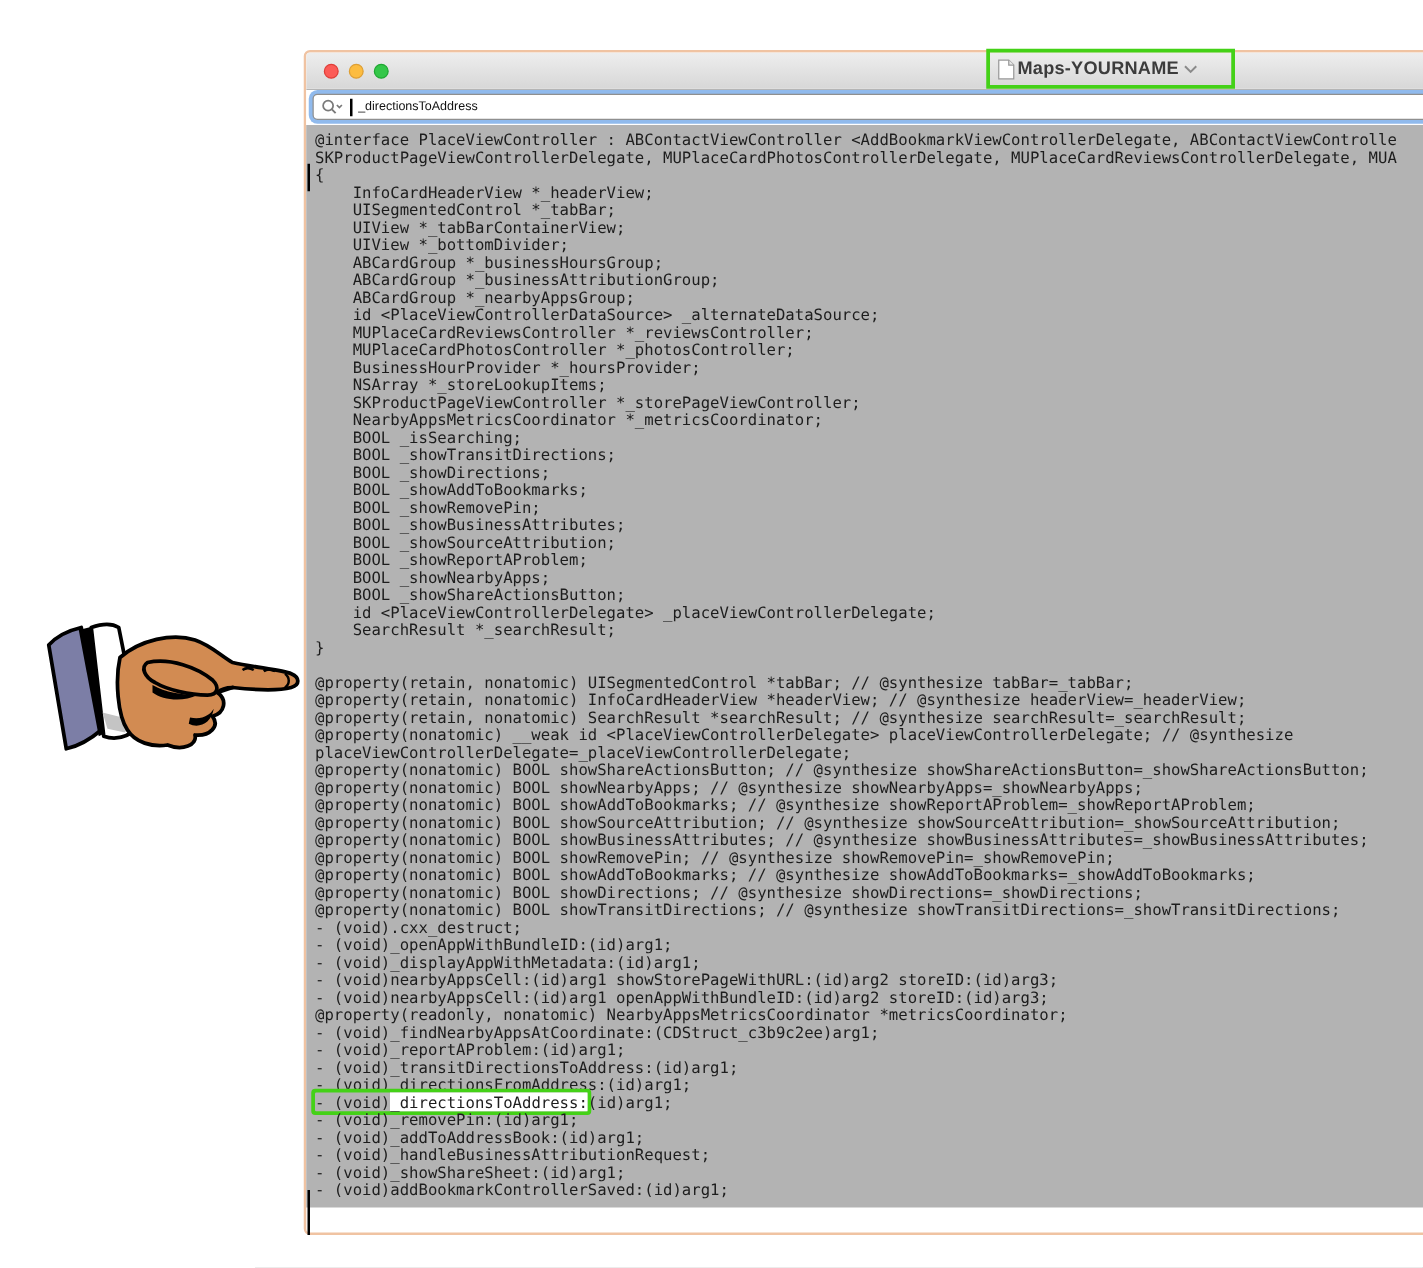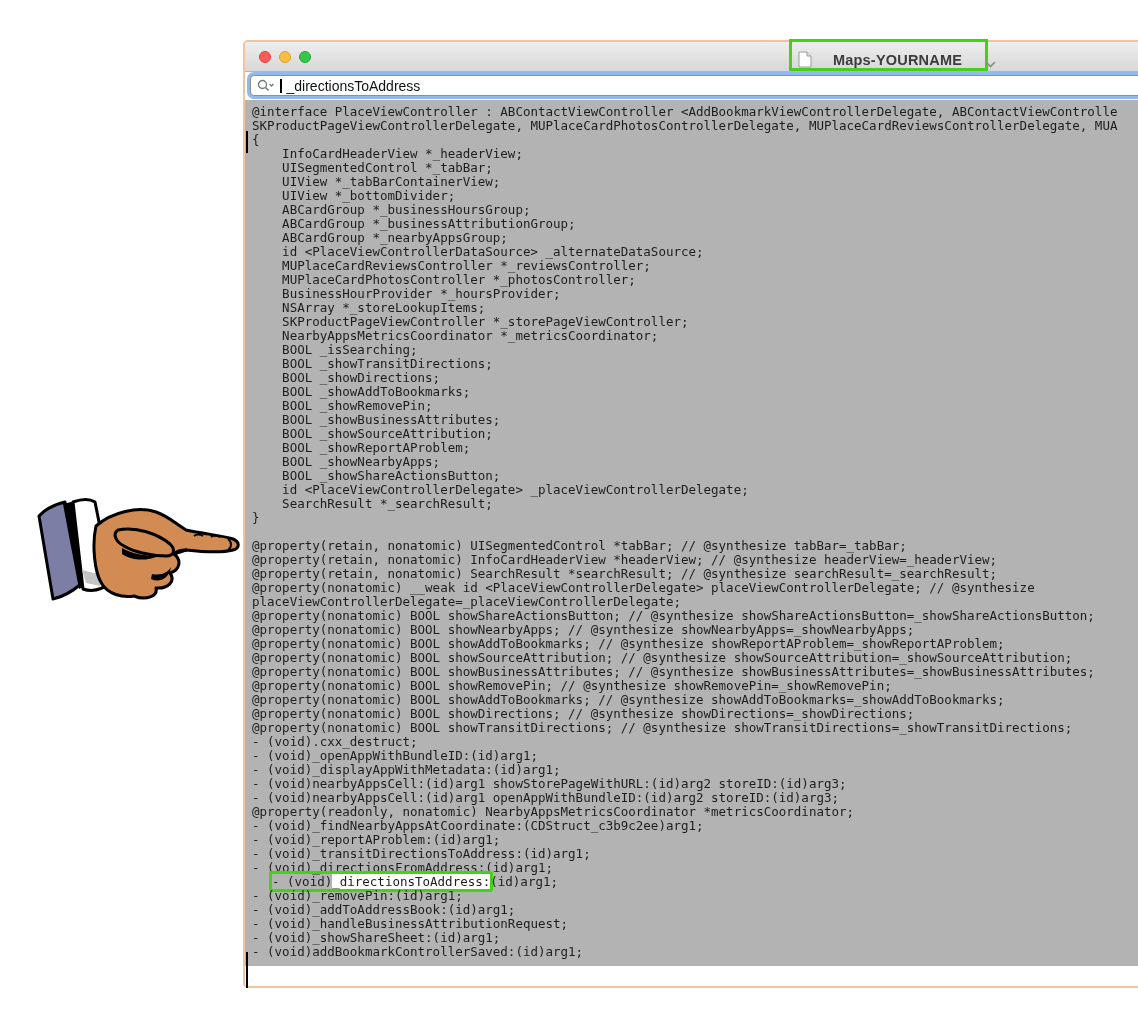--- a/index.html
+++ b/index.html
@@ -15,43 +15,43 @@
 
   .titlebar{position:relative;height:30px;background:linear-gradient(#eeeeee,#d7d7d7);
     border-bottom:1px solid #b5b5b5;border-radius:3px 3px 0 0;}
   .lights{position:absolute;left:14px;top:9px;display:flex;gap:8px;}
   .light{width:12px;height:12px;border-radius:50%;}
   .light.red{background:#fc5b57;border:1px solid #df3e38;}
   .light.yellow{background:#fcbc40;border:1px solid #de9f34;}
   .light.green{background:#34c749;border:1px solid #1fa832;}
 
   .title-box{position:absolute;left:544px;top:-3px;width:199px;height:32px;
-    border:3px solid #44d117;display:flex;align-items:flex-end;gap:21px;padding-left:6px;background:transparent;}
+    border:3px solid #44d117;display:flex;align-items:center;gap:2px;padding-left:6px;background:transparent;}
   .doc-icon{width:14px;height:17px;flex:0 0 auto;}
   .win-title{font-size:14.5px;font-weight:600;color:#3c3c3c;letter-spacing:.2px;white-space:nowrap;}
   .title-chev{margin-left:2px;flex:0 0 auto;}
 
   
   .find-bar{position:relative;height:28px;background:#fff;}
   .search-field{position:absolute;left:5px;top:3px;height:21px;width:calc(100% - 2px);
     background:#fff;border:1px solid #8f8f8f;border-radius:4px;
     box-shadow:0 0 0 3px rgba(116,169,232,.8);
     display:flex;align-items:center;gap:5px;padding-left:6px;}
-  .search-text{font-size:14px;color:#111;font-weight:500;white-space:pre;}
+  .search-text{font-size:10px;color:#111;font-weight:500;white-space:pre;}
   .caret{width:1.5px;height:14px;background:#000;}
 
   
   .code-area{position:relative;height:866px;overflow:hidden;background:#b3b3b3;
     padding:5px 0 0 7px;}
   .code-text{font-family:"DejaVu Sans Mono","Liberation Mono",monospace;
     font-size:12.5px;color:#1d1d1d;}
   .code-line{height:14px;line-height:14px;white-space:pre;}
   .misspell{text-decoration-style:wavy;
     text-decoration-color:#e2403a;text-decoration-thickness:1px;text-underline-offset:2px;}
-  .green-box{box-shadow:0 0 0 3px #44d117;border-radius:1px;margin-left:20px;}
+  .green-box{box-shadow:0 0 0 3px #44d117;border-radius:1px;}
   .find-hit{background:#ffffff;}
 
   
   .edge-caret{position:absolute;width:2px;background:#000;z-index:5;}
   .edge-caret.top{left:246px;top:131px;height:22px;}
   .edge-caret.bottom{left:246px;top:952px;height:36px;}
 </style>
 </head>
 <body>
 

